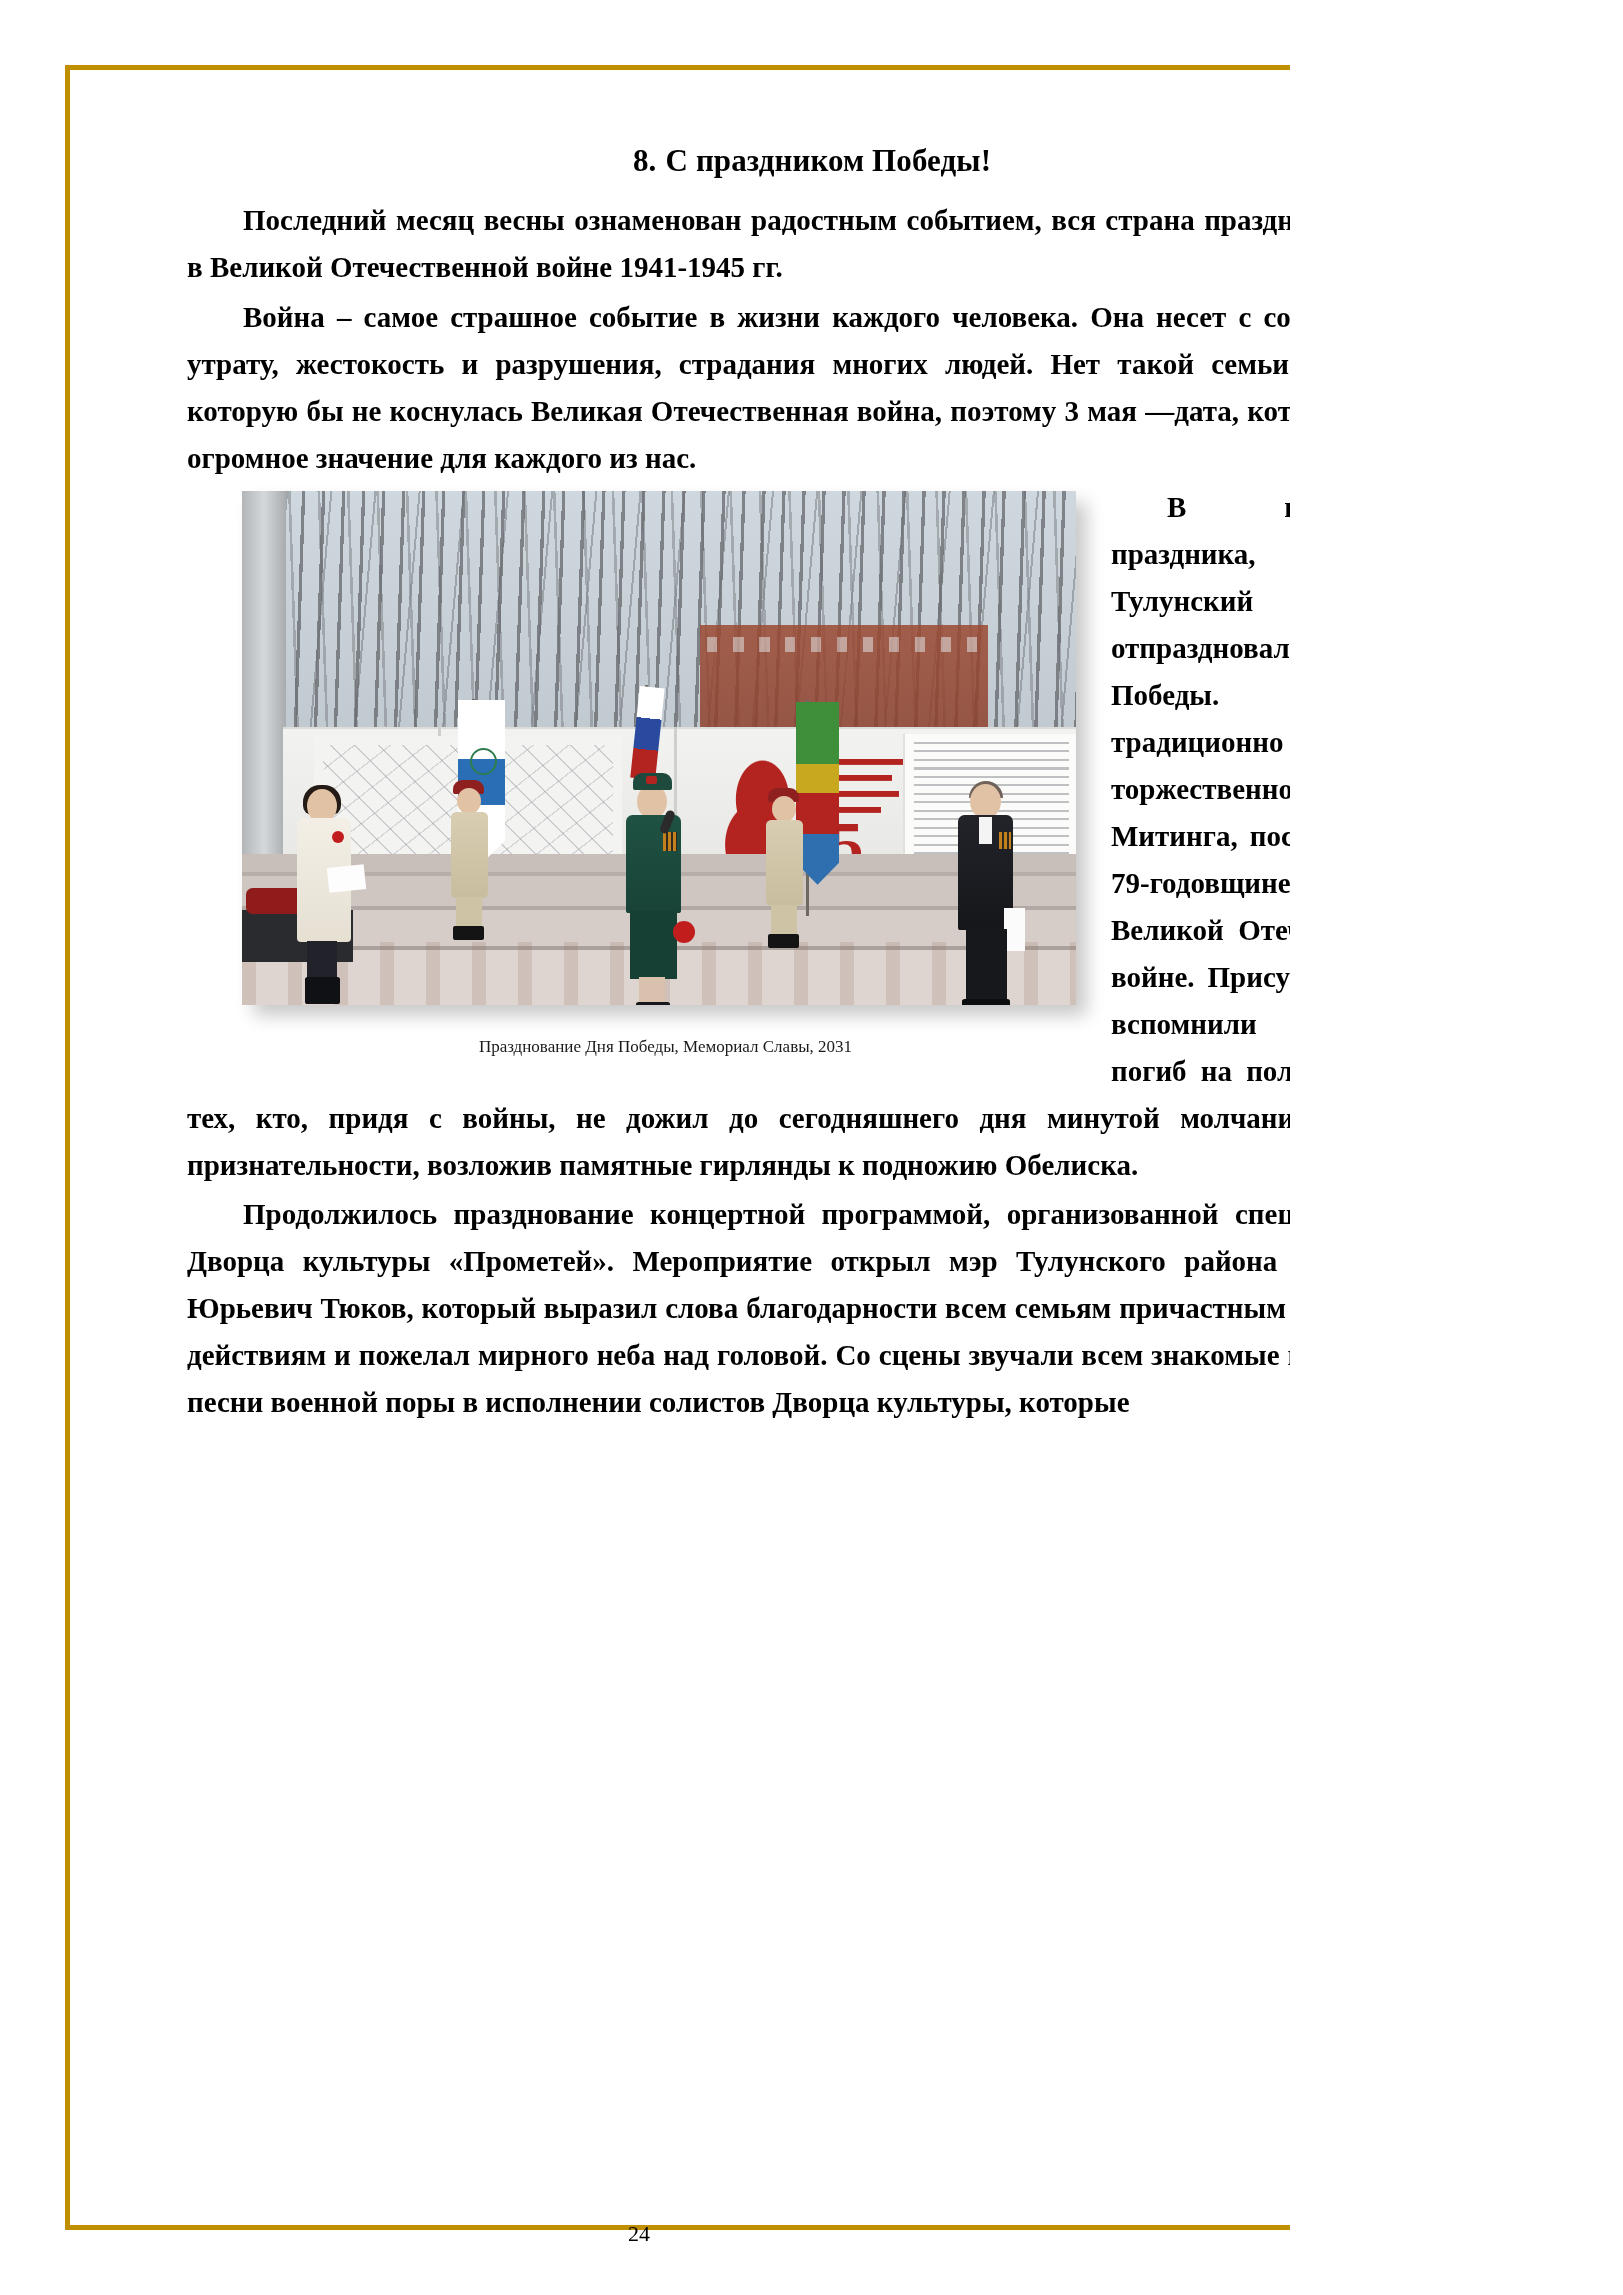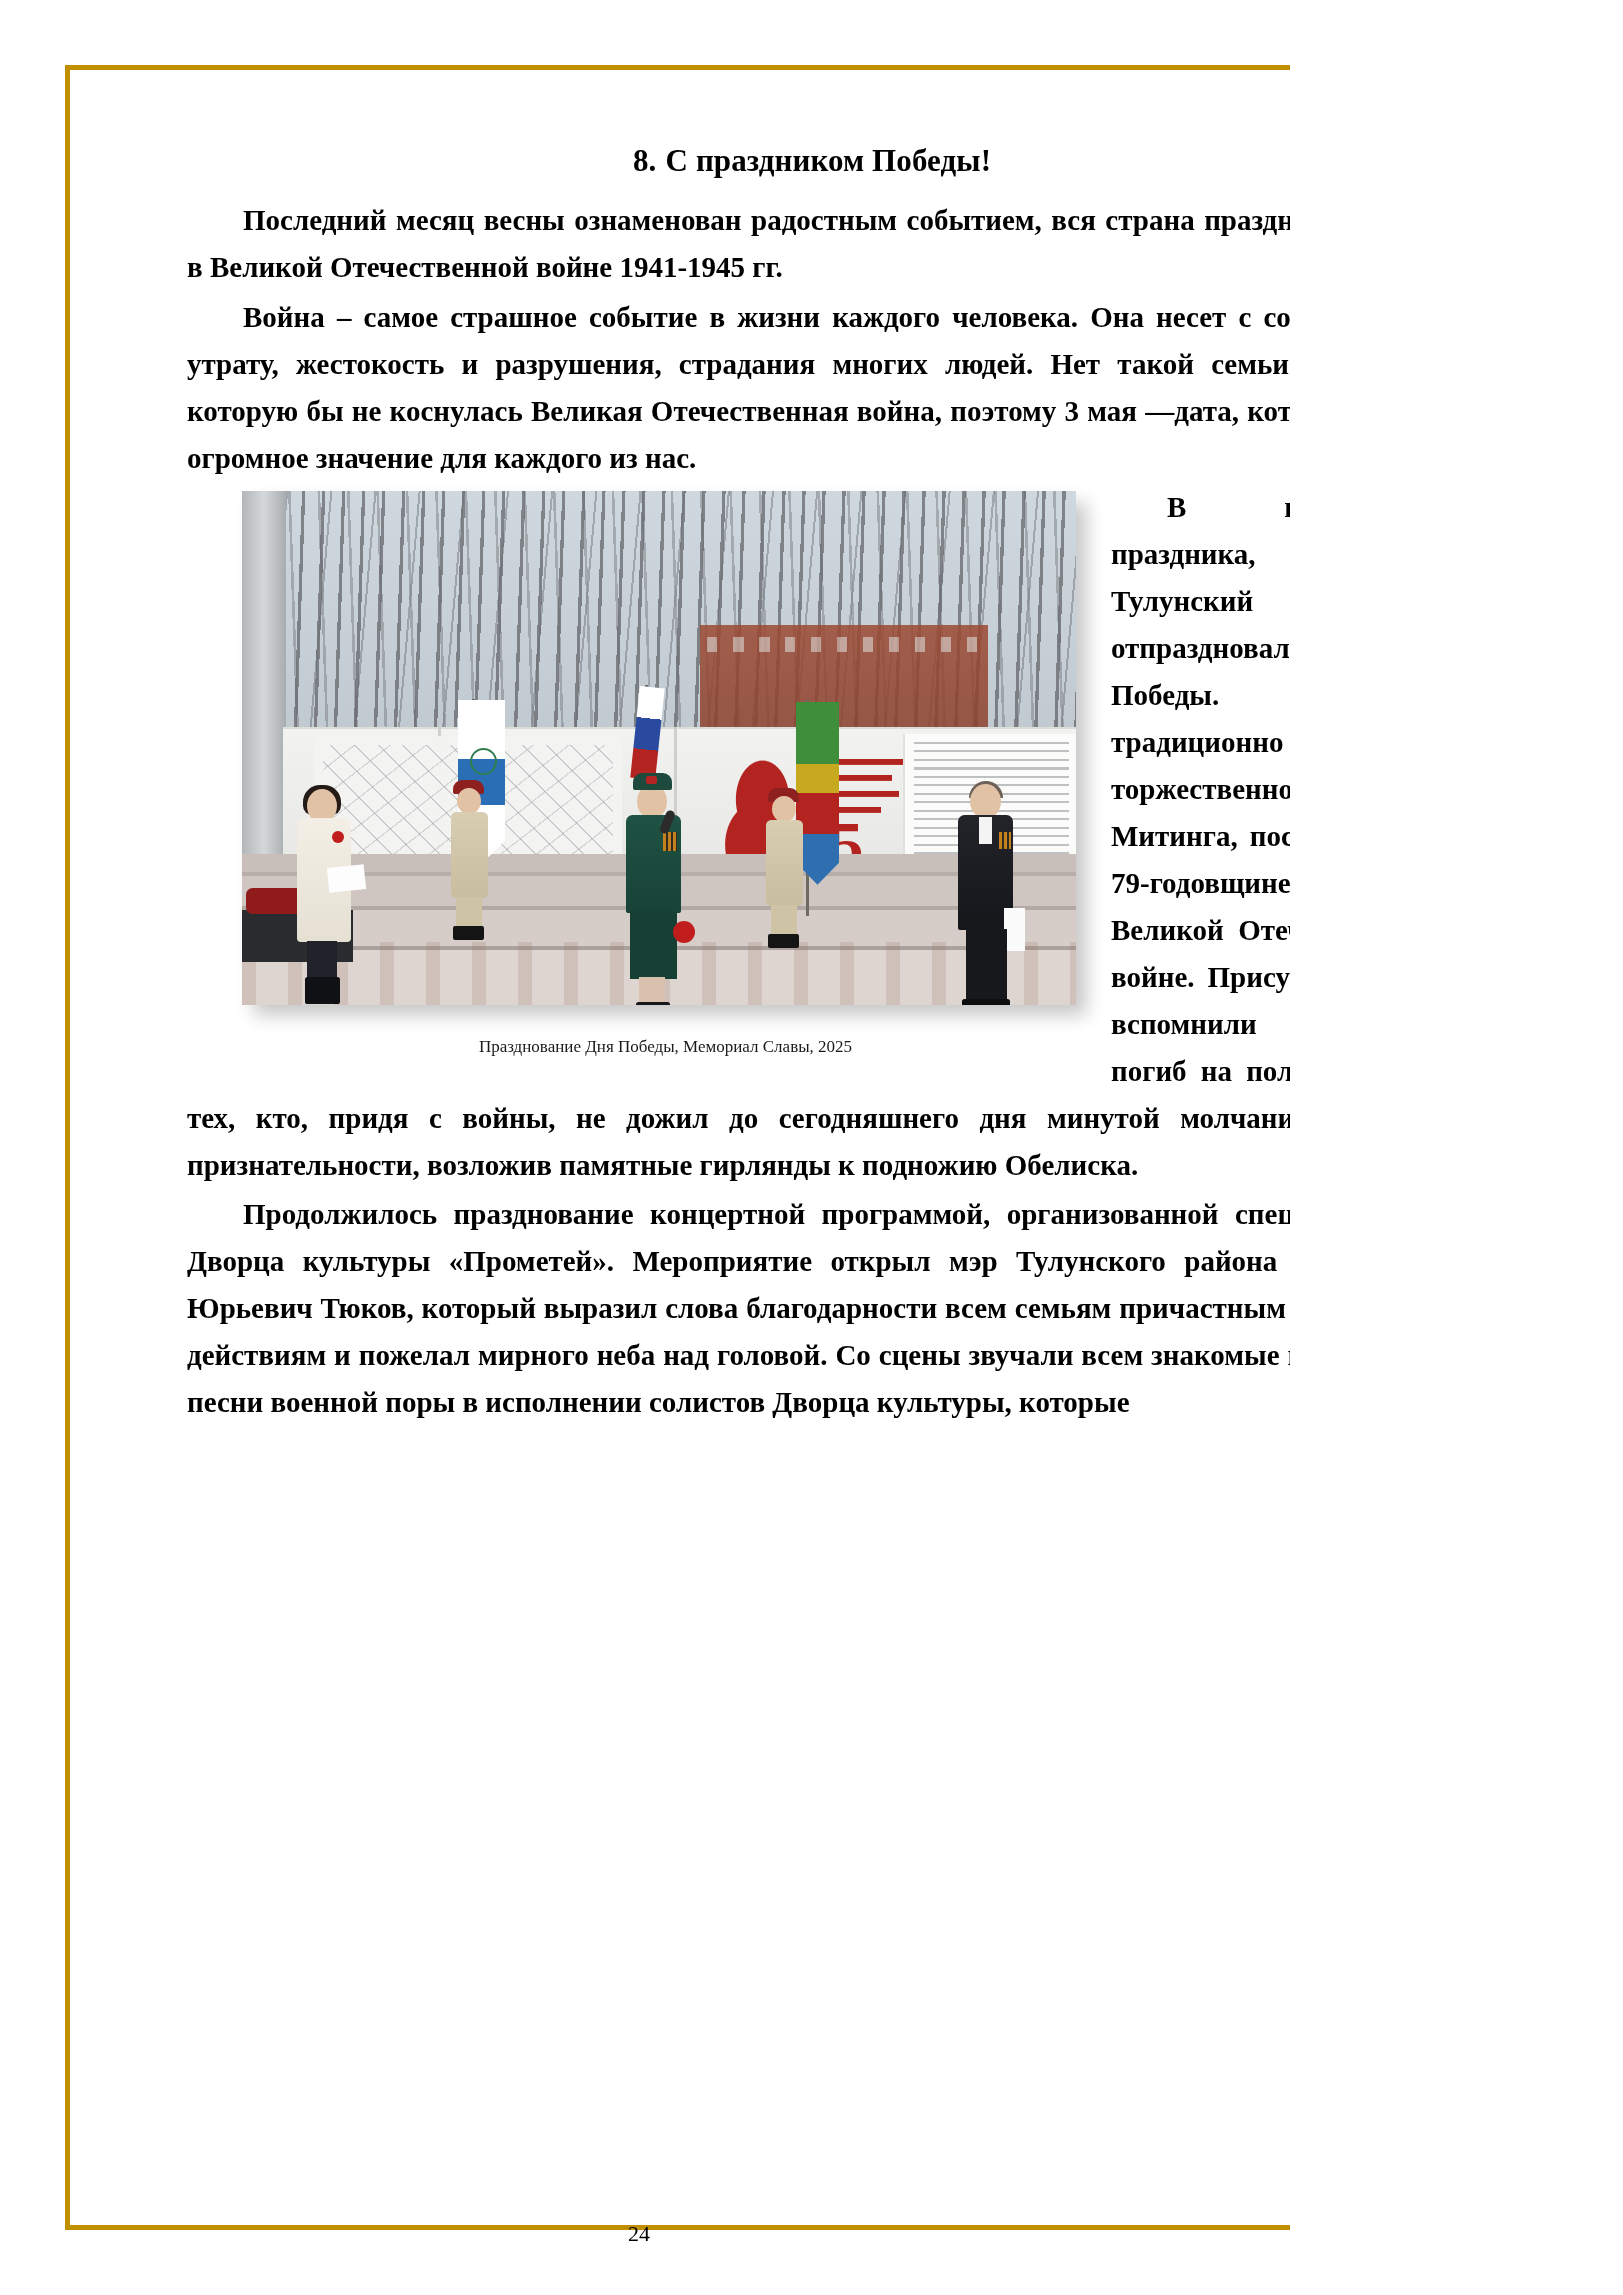--- a/index.html
+++ b/index.html
@@ -335,21 +335,21 @@
               <div class="p-head"></div>
               <div class="jacket"></div>
             <div class="shirt"></div>
               <div class="ribbon"></div>
               <div class="paper"></div>
             <div class="legs"></div>
               <div class="shoes"></div>
           </div>
         </div>
       </div>
-      <div class="caption">Празднование Дня Победы, Мемориал Славы, 2025</div>
+      <div class="caption">Празднование Дня Победы, Мемориал Славы, 2031</div>
     </div>
 
     <p class="body-par">В преддверии праздника, 7 мая, Тулунский район отпраздновал День Победы. Утро традиционно началось с торжественного Митинга, посвящённого 79-годовщине Победы в Великой Отечественной войне. Присутствующие вспомнили тех, кто погиб на поле брани, и тех, кто, придя с войны, не дожил до сегодняшнего дня минутой молчания. В знак признательности, возложив памятные гирлянды к подножию Обелиска.</p>
 
     <p class="body-par">Продолжилось празднование концертной программой, организованной специалистами Дворца культуры «Прометей». Мероприятие открыл мэр Тулунского района Александр Юрьевич Тюков, который выразил слова благодарности всем семьям причастным к военным действиям и пожелал мирного неба над головой. Со сцены звучали всем знакомые и любимые песни военной поры в исполнении солистов Дворца культуры, которые</p>
 
   </div>
 
   <div class="page-number">24</div>
 

